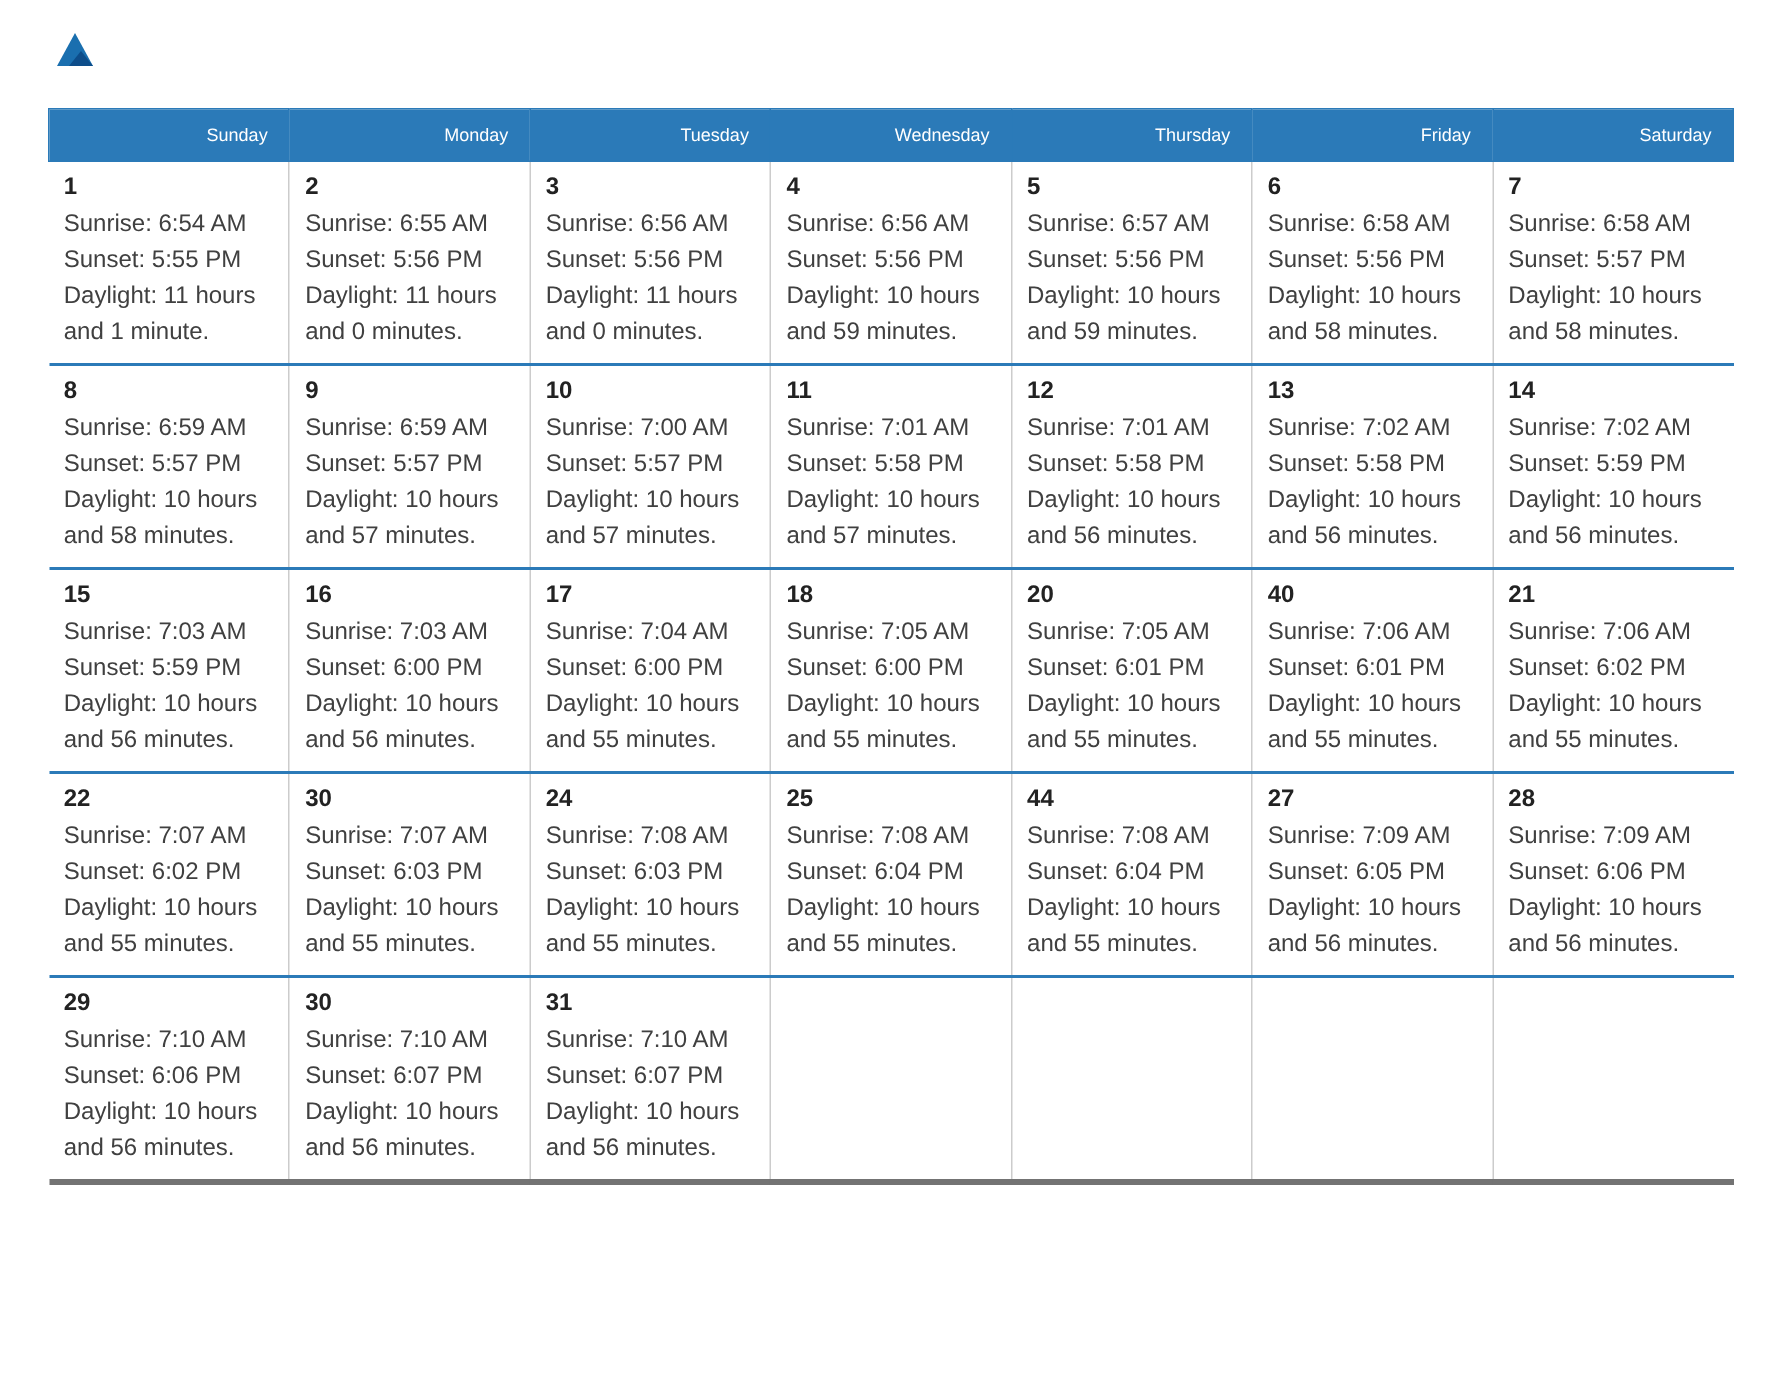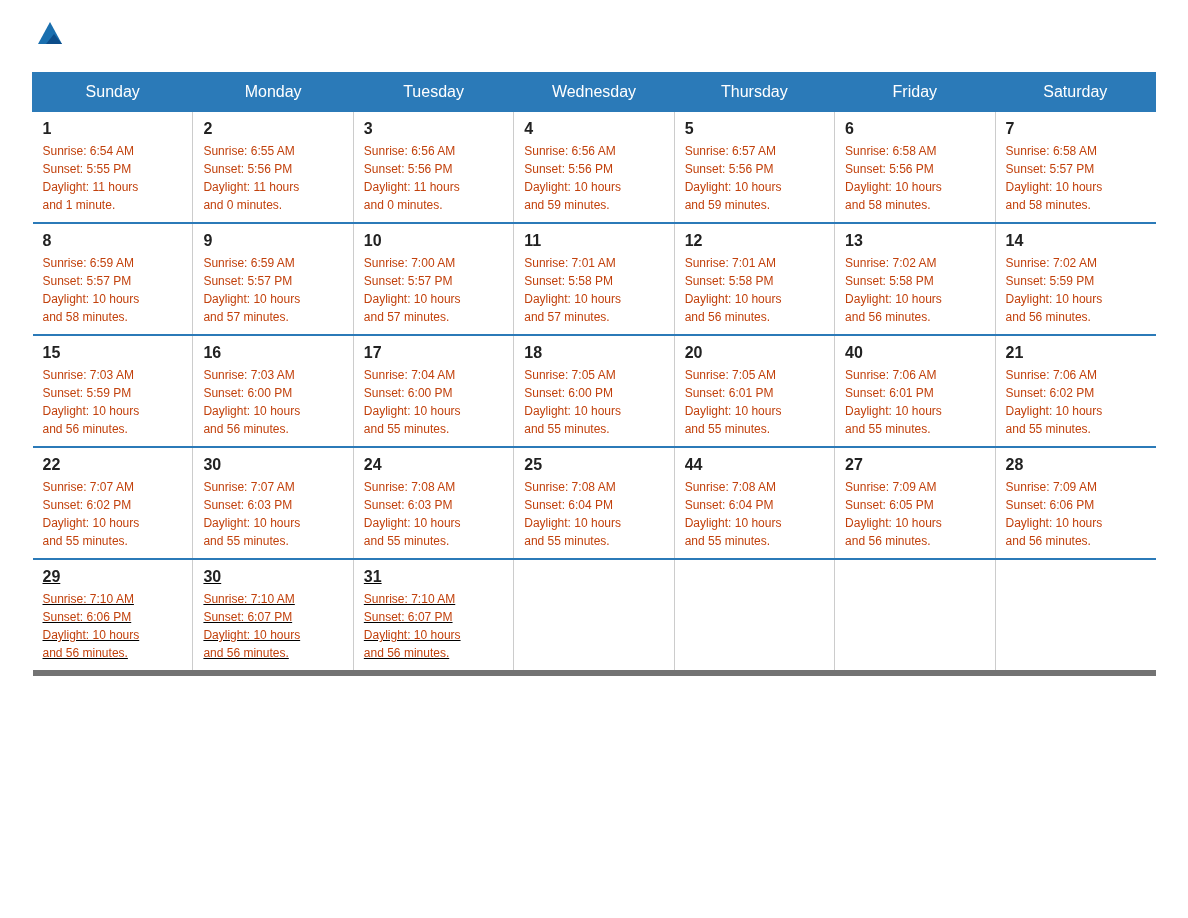--- a/index.html
+++ b/index.html
@@ -52,24 +52,24 @@
     }
     table {
       width: 100%;
       border-collapse: collapse;
     }
     thead tr {
       background-color: #2b7ab8;
     }
     thead th {
       color: #ffffff;
-      font-size: 16px;
+      font-size: 12px;
       font-weight: normal;
       padding: 10px 14px;
-      text-align: center;
+      text-align: right;
       border: 1px solid #2b7ab8;
     }
     tbody tr {
       border-bottom: 2px solid #2b7ab8;
     }
     tbody td {
       vertical-align: top;
       padding: 8px 10px;
       font-size: 13px;
       color: #333;
@@ -80,30 +80,29 @@
     tbody td:last-child {
       border-right: none;
     }
     .day-number {
       font-size: 16px;
       font-weight: bold;
       color: #222;
       margin-bottom: 4px;
     }
     .day-info {
-      font-size: 12px;
-      color: #c2410c;
+      font-size: 16px;
+      color: #404040;
       line-height: 1.5;
     }
     .empty-cell {
       background: #fff;
     }
     tbody tr:last-child {
-      border-bottom: 6px solid #737373;
-      text-decoration: underline;
+      border-bottom: 4px solid #737373;
     }
   </style>
 </head>
 <body>
 
 <div class="header-area">
   <div class="logo">
     <span class="logo-text-general"></span>
     <svg class="logo-icon" viewBox="0 0 28 28" xmlns="http://www.w3.org/2000/svg">
       <polygon points="14,2 26,24 2,24" fill="#1a6faf"></polygon>

